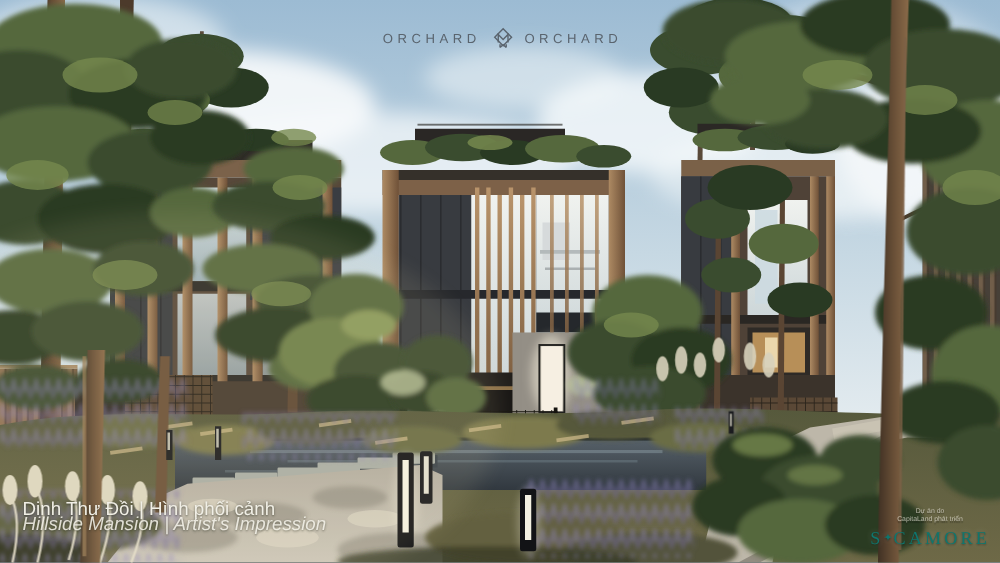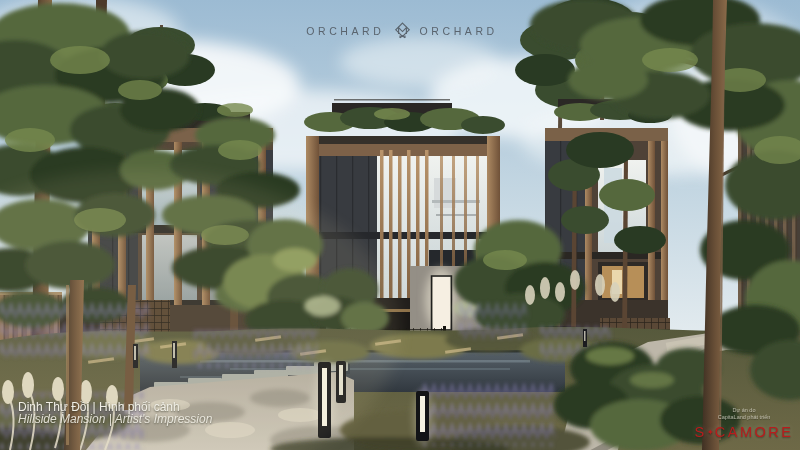--- a/index.html
+++ b/index.html
@@ -12,31 +12,31 @@
 
   
   .brand{position:absolute;top:21px;left:4px;right:0;display:flex;
          align-items:center;justify-content:center;gap:9px;
          color:#5a646e;z-index:5;}
   .brand .word{font-size:10.5px;letter-spacing:3.6px;font-weight:500;}
   .brand svg{display:block;}
 
   
   .caption{position:absolute;left:18px;bottom:25px;z-index:5;
-           color:#f1efe6;font-size:12px;line-height:11.5px;
+           color:#f1efe6;font-size:15px;line-height:11.5px;
            text-shadow:0 1px 2px rgba(35,38,25,.65);}
   .caption .en{font-style:italic;opacity:.88;}
 
   
   .developer{position:absolute;left:688px;width:112px;bottom:10px;
              text-align:center;z-index:5;color:#e9e6da;}
   .developer .attr{font-size:5.5px;line-height:7px;opacity:.7;
                    text-shadow:0 1px 1px rgba(0,0,0,.6);}
-  .developer .sycamore{font-family:Liberation Sans, sans-serif;font-size:14.5px;
-                   letter-spacing:2.5px;margin-top:3px;color:#b91c1c;
+  .developer .sycamore{font-family:Liberation Serif, serif;font-size:14.5px;
+                   letter-spacing:2.5px;margin-top:3px;color:#0f766e;
                    text-shadow:0 0 5px rgba(255,255,245,.25),0 1px 2px rgba(0,0,0,.5);}
   .developer .y-mark{font-size:8.5px;vertical-align:2.5px;letter-spacing:1px;}
 </style>
 </head>
 <body>
 
 <div class="stage">
 
 <svg class="scene" width="800" height="450" viewBox="0 0 800 450" xmlns="http://www.w3.org/2000/svg">
 <defs>

